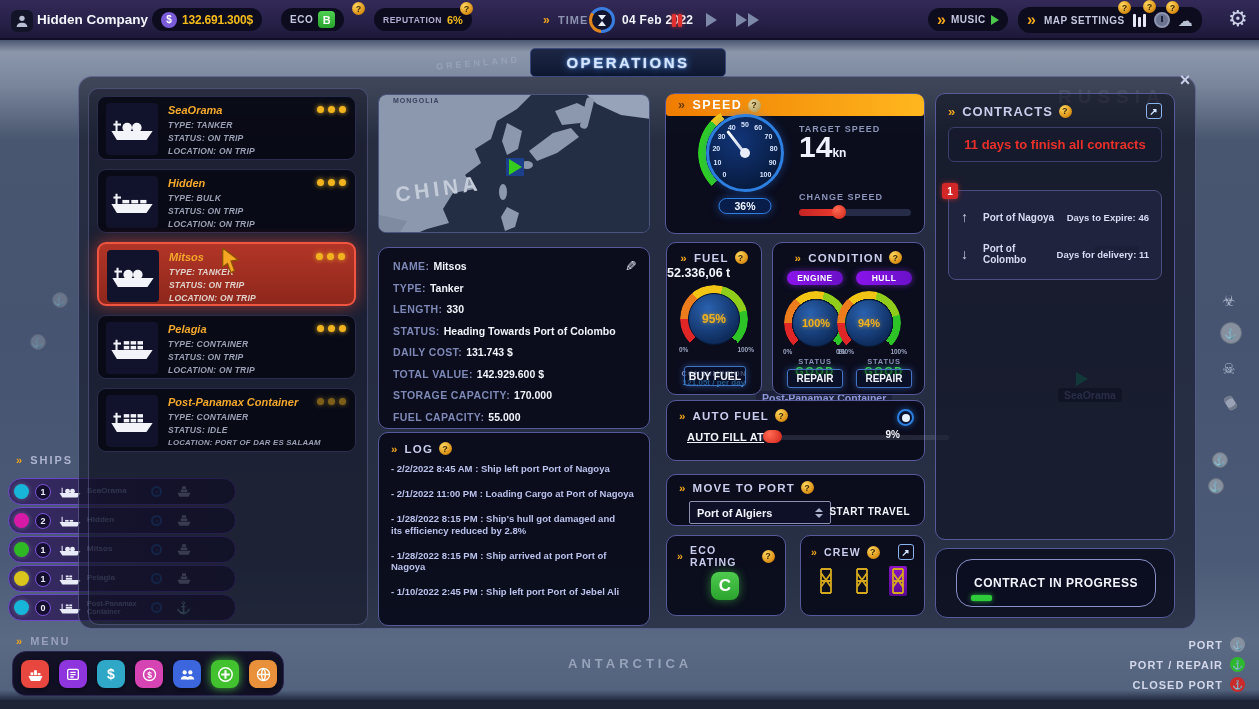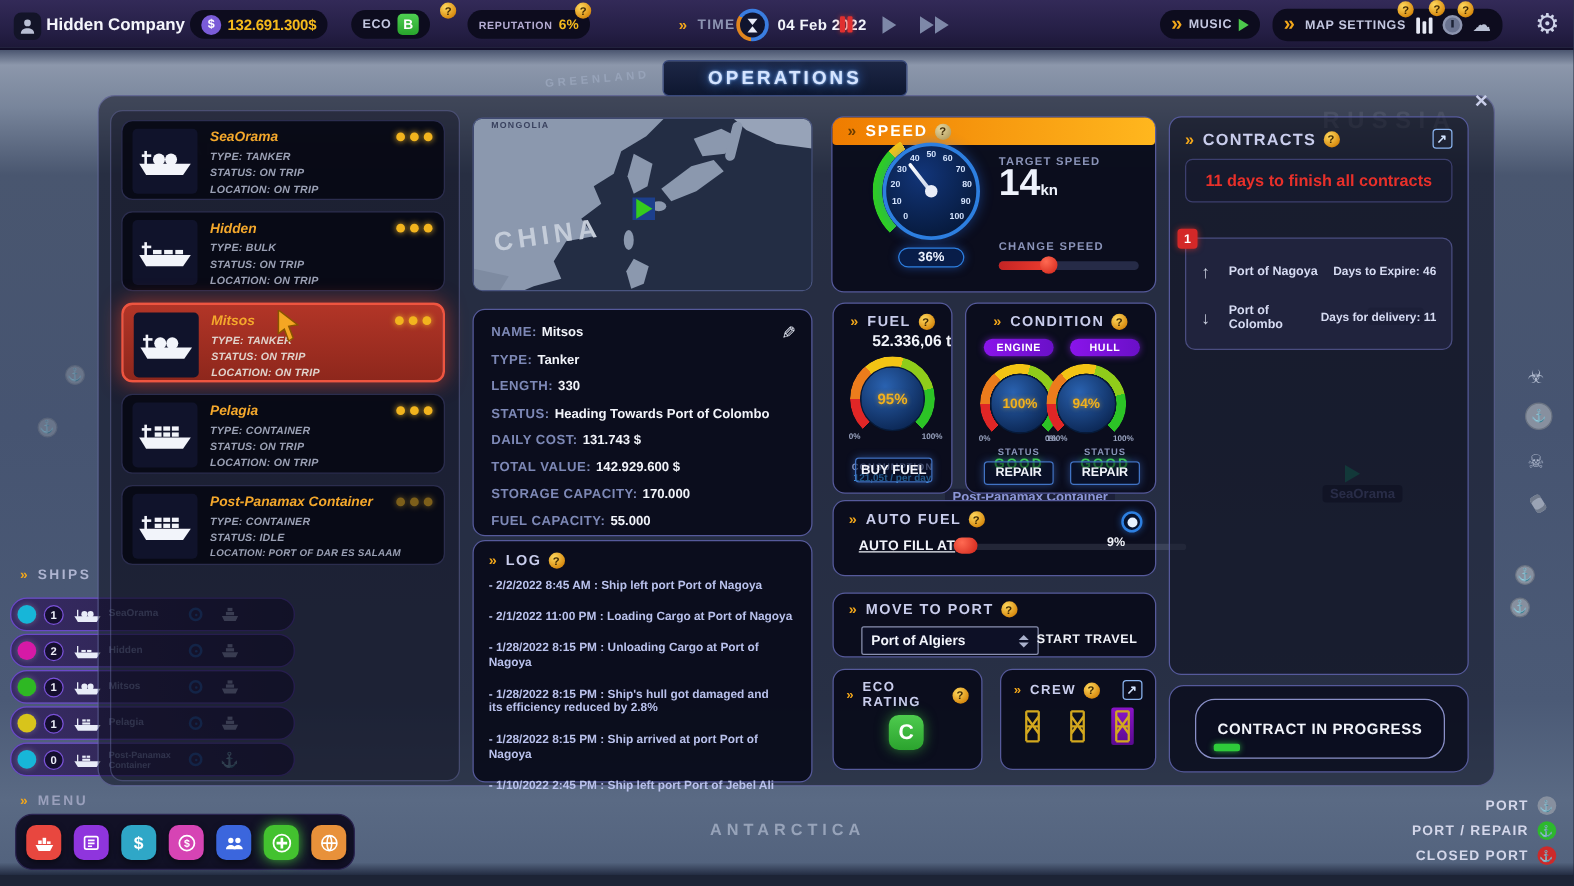--- a/index.html
+++ b/index.html
@@ -410,21 +410,20 @@
 
   <div class="panel" style="left:378px;top:432px;width:272px;height:194px;">
     <div class="phead">
         <span class="chev">»</span>
         <span>LOG</span>
         <span class="coin coin-inline">?</span>
       </div>
     <div class="logentries">
       <div class="logentry">- 2/2/2022 8:45 AM : Ship left port Port of Nagoya</div>
       <div class="logentry">- 2/1/2022 11:00 PM : Loading Cargo at Port of Nagoya</div>
-      <div class="logentry">- 1/28/2022 8:15 PM : Unloading Cargo at Port of Nagoya</div>
       <div class="logentry" style="max-width:230px;">- 1/28/2022 8:15 PM : Ship's hull got damaged and its efficiency reduced by 2.8%</div>
       <div class="logentry">- 1/28/2022 8:15 PM : Ship arrived at port Port of Nagoya</div>
       <div class="logentry">- 1/10/2022 2:45 PM : Ship left port Port of Jebel Ali</div>
     </div>
   </div>
 
   <div id="speedpanel" class="panel">
     <div class="speedhead">
       <span class="chev">»</span>
       <span>SPEED</span>
@@ -456,21 +455,21 @@
       <div class="knob" style="left: 36%;"></div>
     </div>
   </div>
 
   <div class="panel" style="left:666px;top:242px;width:96px;height:153px;">
     <div class="phead" style="justify-content:center;padding:8px 4px 2px;">
       <span class="chev">»</span>
       <span>FUEL</span>
       <span class="coin coin-inline">?</span>
     </div>
-    <div style="text-align:right;color:#f2f4fa;font-size:12.5px;font-weight:bold;">52.336,06 t</div>
+    <div style="text-align:left;color:#f2f4fa;font-size:12.5px;font-weight:bold;">52.336,06 t</div>
     <div class="cgauge lg" style="margin:5px auto 0;">
       <div class="carc"></div>
       <div class="cinner">95%</div>
       <span class="gmin">0%</span>
       <span class="gmax">100%</span>
     </div>
     <div class="statlb" style="margin-top:16px;">CONSUMPTION</div>
     <div style="text-align:center;color:#3fa9f0;font-size:8px;font-weight:bold;">121,05t / per day</div>
     <div class="btn" style="position:absolute;left:17px;bottom:8px;width:62px;height:20px;font-size:10.5px;">BUY FUEL</div>
   </div>

